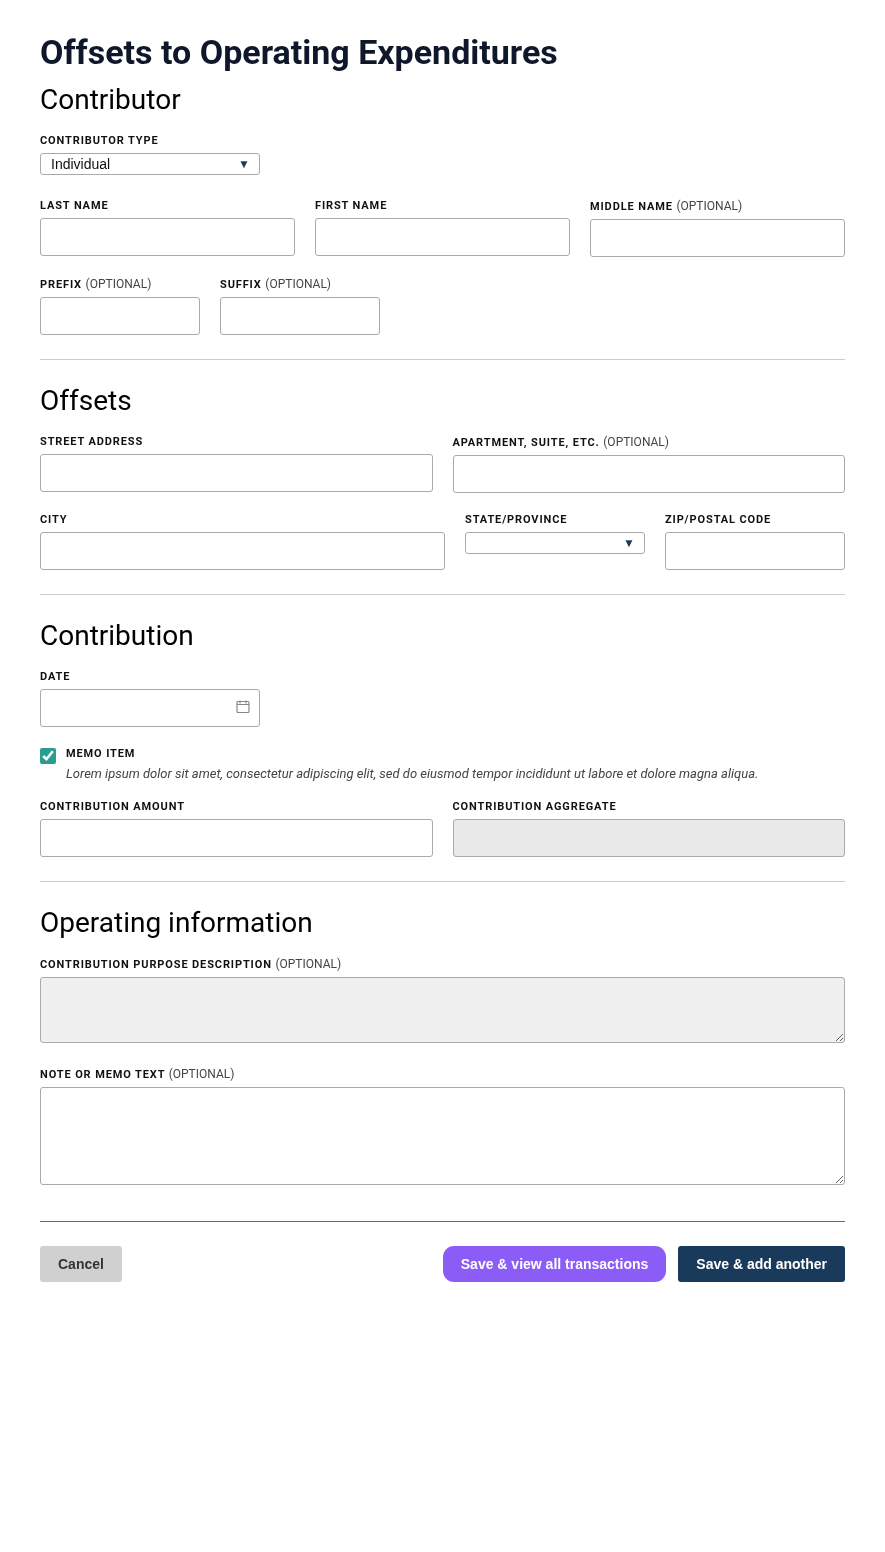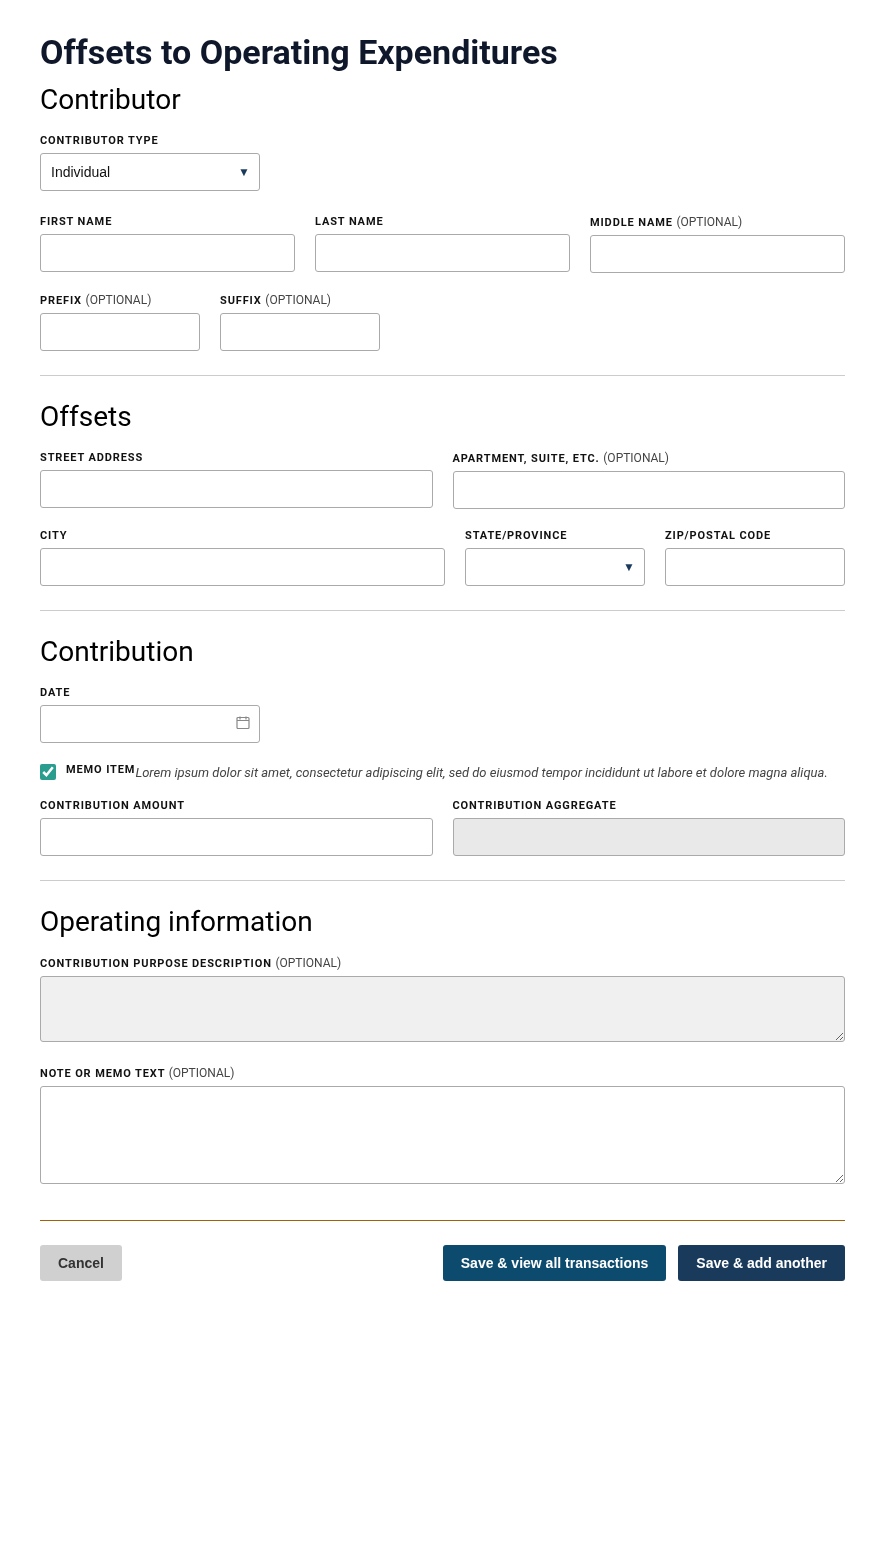--- a/index.html
+++ b/index.html
@@ -67,21 +67,21 @@
       outline: none;
     }
 
     .form-input.readonly {
       background: #e9e9e9;
       color: #666;
     }
 
     .form-select {
       width: 100%;
-      height: 38px;
+      height: 22px;
       border: 1px solid #aaa;
       border-radius: 3px;
       padding: 0 10px;
       font-size: 14px;
       color: #111;
       background: #fff;
       appearance: none;
       -webkit-appearance: none;
       cursor: pointer;
       outline: none;
@@ -156,21 +156,21 @@
     .memo-checkbox {
       width: 16px;
       height: 16px;
       accent-color: #2a9d8f;
       margin-top: 1px;
       cursor: pointer;
     }
 
     .memo-label-wrap {
       display: flex;
-      flex-direction: row;
+      flex-direction: column;
     }
 
     .memo-label-title {
       font-size: 11px;
       font-weight: 700;
       letter-spacing: 0.08em;
       text-transform: uppercase;
       color: #111;
       margin-bottom: 4px;
     }
@@ -201,22 +201,23 @@
       outline: none;
       transition: opacity 0.15s;
     }
 
     .btn-cancel {
       background: #d0d0d0;
       color: #333;
     }
 
     .btn-save-view {
-      background: #0c4a6e;
+      background: #8b5cf6;
       color: #fff;
+      border-radius: 11px;
     }
 
     .btn-save-add {
       background: #1a3a5c;
       color: #fff;
       text-align: right;
     }
 
     .right-actions {
       display: flex;
@@ -242,25 +243,25 @@
       <option>Individual</option>
       <option>Organization</option>
       <option>Committee</option>
     </select>
     <span class="chevron">▼</span>
   </div>
 </div>
 
 <div class="form-row">
   <div class="form-col">
+    <label class="field-label">LAST NAME</label>
+    <input type="text" class="form-input" style="">
+  </div>
+  <div class="form-col">
     <label class="field-label">FIRST NAME</label>
-    <input type="text" class="form-input" style="">
-  </div>
-  <div class="form-col">
-    <label class="field-label">LAST NAME</label>
     <input type="text" class="form-input" style="">
   </div>
   <div class="form-col">
     <label class="field-label">
       <span>MIDDLE NAME</span>
       <span class="optional">(OPTIONAL)</span>
     </label>
     <input type="text" class="form-input" style="">
   </div>
 </div>

